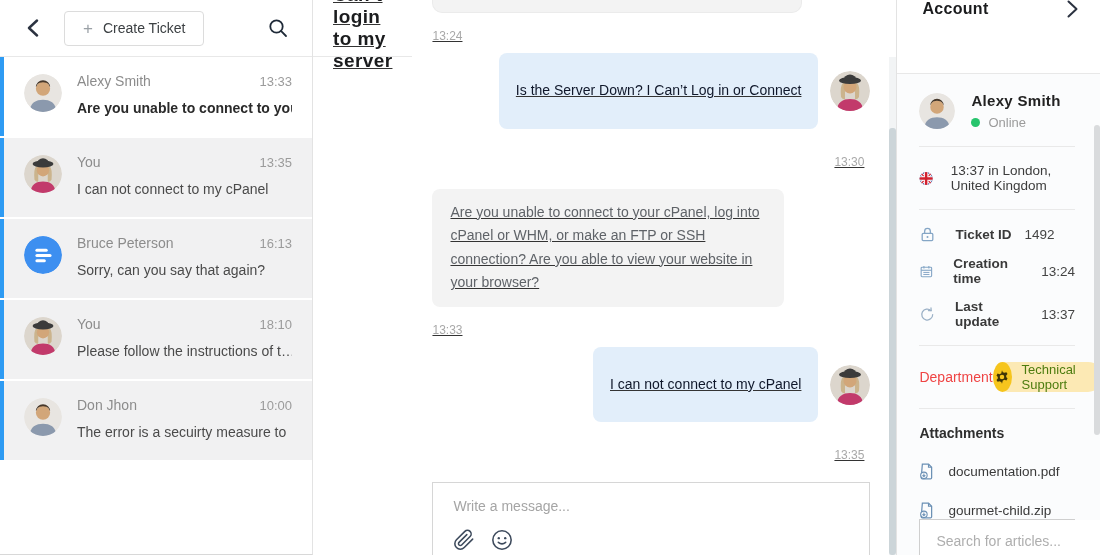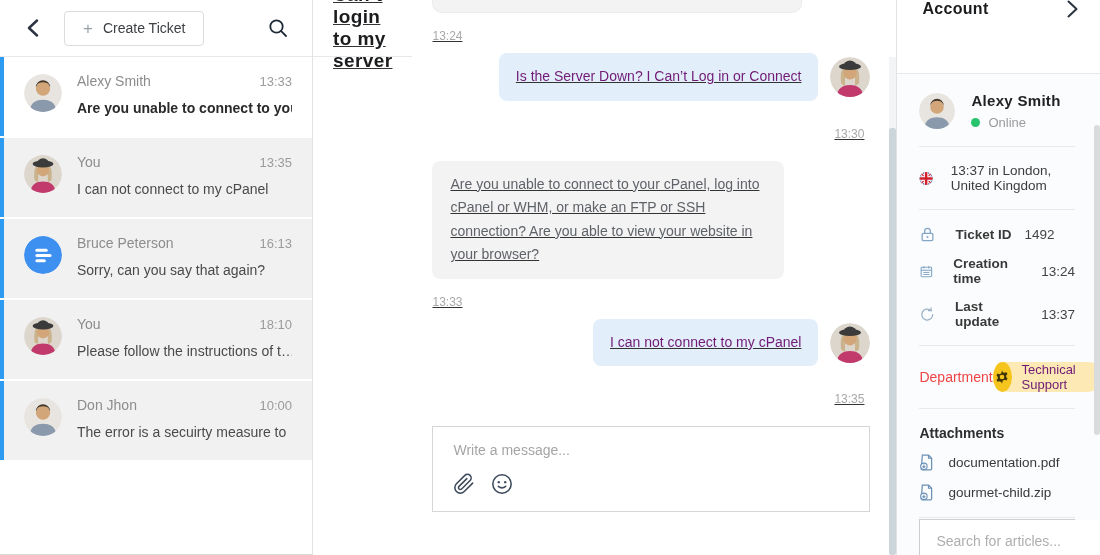--- a/index.html
+++ b/index.html
@@ -31,21 +31,21 @@
   .chat-header { height:57px; flex:0 0 57px; display:flex; align-items:center; padding:0 20px; border-bottom:1px solid #e8e8e8; }
   .chat-title { font-size:19px; font-weight:600; color:#1b1c1e; letter-spacing:.4px; }
   .chat-body { flex:1; padding:0 26px 0 20px; position:relative; }
   .partial-bubble { width:370px; height:13px; background:#f3f3f3; border:1px solid #ebebeb; border-top:none; border-radius:0 0 10px 10px; }
   .stamp { font-size:12px; color:#a8a8a8; margin-top:16px; }
   .stamp.right { text-align:right; padding-right:6px;margin-top:26px; }
   .msg-row { display:flex; align-items:center; margin-top:10px; }
   .msg-row.out { justify-content:flex-end; }
   .msg-avatar { width:40px; height:40px; border-radius:50%; overflow:hidden; flex:0 0 40px; margin-left:12px; }
   .bubble { border-radius:8px; font-size:14px; line-height:1.55; }
-  .bubble.out { background:#e2eefa; color:#701a75; padding:13px 17px; }
+  .bubble.out { background:#e2eefa; color:#0f172a; padding:27px 17px; }
   .bubble.in { background:#f3f3f3; color:#5f6368; padding:12px 18px; max-width:352px; line-height:1.68; margin-top:20px; }
   .composer { margin-top:20px; width:438px; border:1px solid #d6d6d6; border-radius:0; padding:14px 20px 16px 20px; background:#fff; }
   .composer input { border:none; outline:none; width:100%; font-size:14px; font-family:inherit; color:#333; background:transparent; }
   .composer input::placeholder { color:#a5a5a5; }
   .composer-icons { display:flex; gap:16px; margin-top:14px; align-items:center; }
   .composer-icons .cicon { cursor:pointer; display:flex; }
 
   .chat-scrollbar { position:absolute; top:57px; bottom:0; right:0; width:7px; background:#f2f4f5; }
   .chat-scrollbar .thumb { position:absolute; left:0; right:0; top:71px; bottom:0; background:#ccd5d9; border-radius:3px; }
 
@@ -63,23 +63,23 @@
   .divider { height:1px; background:#e9e9e9; margin:16px 0; }
   .loc-row { display:flex; align-items:center; gap:17px; }
   .loc-row .txt { font-size:13.5px; color:#3c3c3c; }
   .detail-row { display:flex; align-items:center; gap:19px; margin:13px 0; }
   .detail-row .label { font-size:13.5px; font-weight:700; color:#3a3a3a; }
   .detail-row .value { font-size:13.5px; color:#444; margin-left:-6px; }
   .dept-row { display:flex; align-items:center; }
   .dept-label { font-size:14px; color:#ef4444; }
   .dept-badge { margin-left:auto; display:flex; align-items:center; background:#fce9b4; border-radius:16px; height:30px; padding-right:16px; cursor:pointer; }
   .dept-gear { width:30px; height:30px; border-radius:50%; background:#f6c51d; display:flex; align-items:center; justify-content:center; margin-right:10px; }
-  .dept-text { font-size:13px; font-weight:500; color:#701a75; }
+  .dept-text { font-size:13px; font-weight:500; color:#4d7c0f; }
   .section-title { font-size:14px; font-weight:700; color:#2f2f2f; }
-  .file-row { display:flex; align-items:center; gap:13px; margin-top:13px; cursor:pointer; }
+  .file-row { display:flex; align-items:center; gap:13px; margin-top:22px; cursor:pointer; }
   .file-row .fname { font-size:13.5px; color:#3a3a3a; }
   .kb-search { position:absolute; left:22px; right:25px; top:519px; height:44px; border:1px solid #cfcfcf; background:#fff; display:flex; }
   .kb-search input { flex:1; border:none; outline:none; padding:0 16px; font-size:14px; font-family:inherit; color:#333; }
   .kb-search input::placeholder { color:#aeaeae; }
   .kb-go { width:46px; border-left:1px solid #cfcfcf; display:flex; align-items:center; justify-content:center; cursor:pointer; }
   .panel-scrollbar { position:absolute; top:57px; bottom:0; right:0; width:6px; }
   .panel-scrollbar .thumb { position:absolute; left:0; right:0; top:68px; height:310px; background:#d9dbdd; border-radius:3px; }
 
   svg { display:block; }
 </style>

